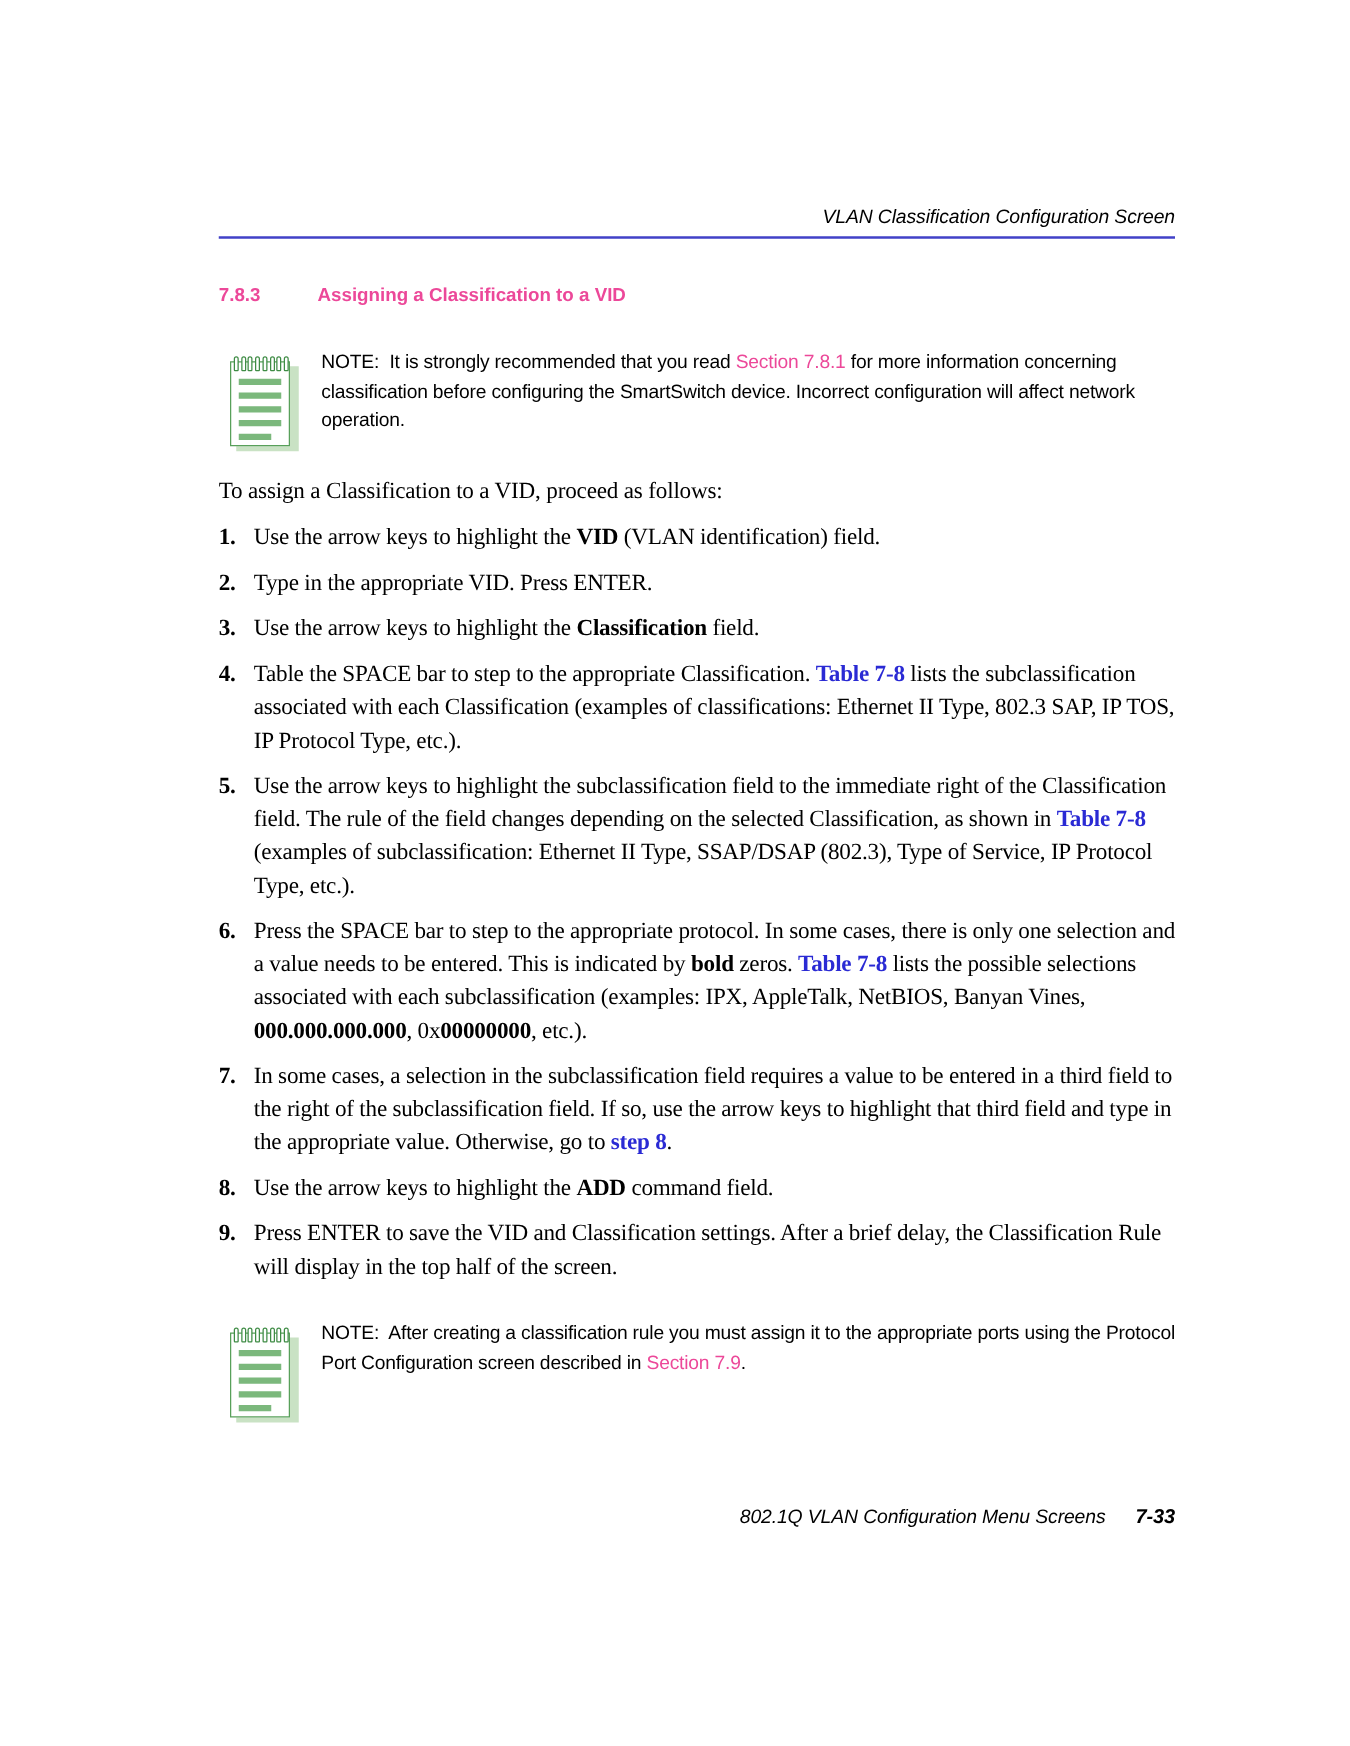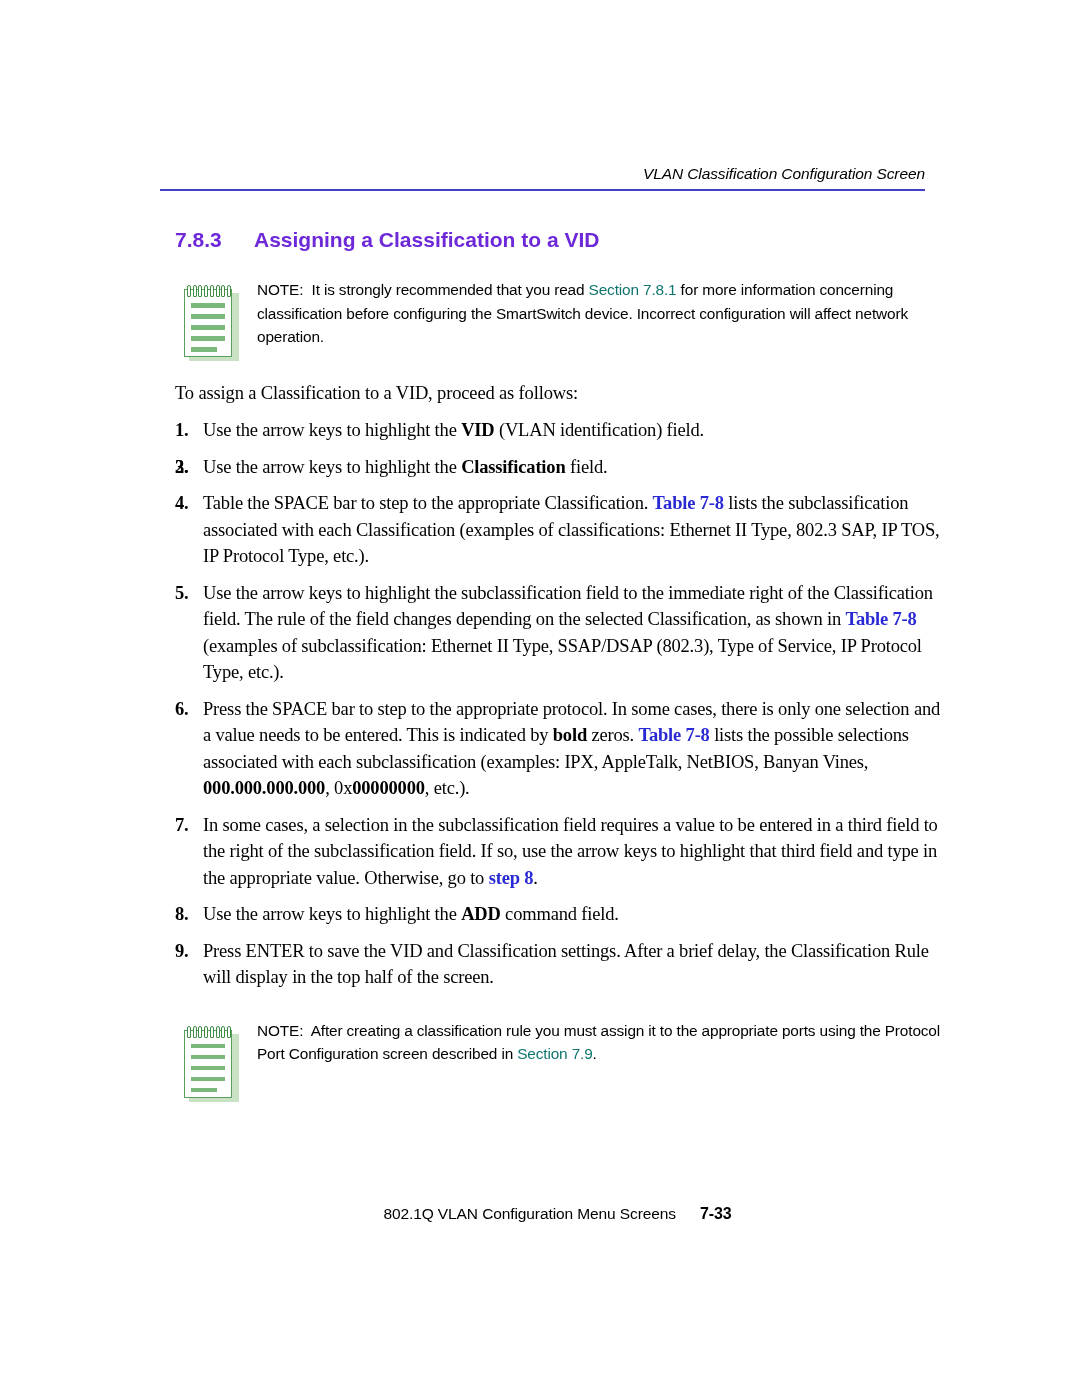--- a/index.html
+++ b/index.html
@@ -19,21 +19,21 @@
   .page {
     position: absolute;
     left: 0; top: 0;
     width: 1080px;
     height: 1397px;
   }
 
   
   .header {
     position: absolute;
-    left: 160px;
+    left: 175px;
     top: 164px;
     width: 765px;
   }
   .header-text {
     font-family: "Liberation Sans", "DejaVu Sans", sans-serif;
     font-style: italic;
     font-size: 15.5px;
     letter-spacing: -0.1px;
     text-align: right;
     color: #000000;
@@ -47,22 +47,22 @@
   }
 
   
   .section-heading {
     position: absolute;
     left: 175px;
     top: 228px;
     width: 765px;
     font-family: "Liberation Sans", "DejaVu Sans", sans-serif;
     font-weight: bold;
-    font-size: 21px;
-    color: #6d28d9;
+    font-size: 15px;
+    color: #ec4899;
     white-space: nowrap;
   }
   .section-heading .num {
     display: inline-block;
     width: 79px;
   }
 
   
   .content {
     position: absolute;
@@ -173,33 +173,34 @@
   .step .marker {
     position: absolute;
     left: 0;
     top: 0;
     font-weight: bold;
     width: 24px;
   }
   .step b { font-weight: bold; }
 
   .lnk { color: #2a2ad4; font-weight: bold; }
-  .lnk-dk { color: #0f766e; }
+  .lnk-dk { color: #ec4899; }
 
   .spacer-10 { height: 10px; }
   .spacer-18 { height: 18px; }
 
   
   .footer {
     position: absolute;
     left: 175px;
     top: 1205px;
     width: 765px;
-    text-align: center;
+    text-align: right;
     font-family: "Liberation Sans", "DejaVu Sans", sans-serif;
+    font-style: italic;
     font-size: 15.5px;
     letter-spacing: -0.1px;
     white-space: nowrap;
   }
   .footer .pageno {
     font-weight: bold;
     margin-left: 24px;
     font-size: 16px;
   }
 </style>
@@ -256,20 +257,21 @@
     <div class="spacer-10"></div>
 
     <ol class="steps">
       <li class="step">
         <span class="marker">1.</span>
         <span><span>Use the arrow keys to highlight the </span><b>VID</b><span> (VLAN identification) field.</span></span>
       </li>
 
       <li class="step">
         <span class="marker">2.</span>
+        <span><span>Type in the appropriate VID. Press ENTER.</span></span>
       </li>
 
       <li class="step">
         <span class="marker">3.</span>
         <span><span>Use the arrow keys to highlight the </span><b>Classification</b><span> field.</span></span>
       </li>
 
       <li class="step">
         <span class="marker">4.</span>
         <span><span>Table the SPACE bar to step to the appropriate Classification. </span><span class="lnk">Table 7-8</span><span> lists the subclassification associated with each Classification (examples of classifications: Ethernet II Type, 802.3 SAP, IP TOS, IP Protocol Type, etc.).</span></span>

